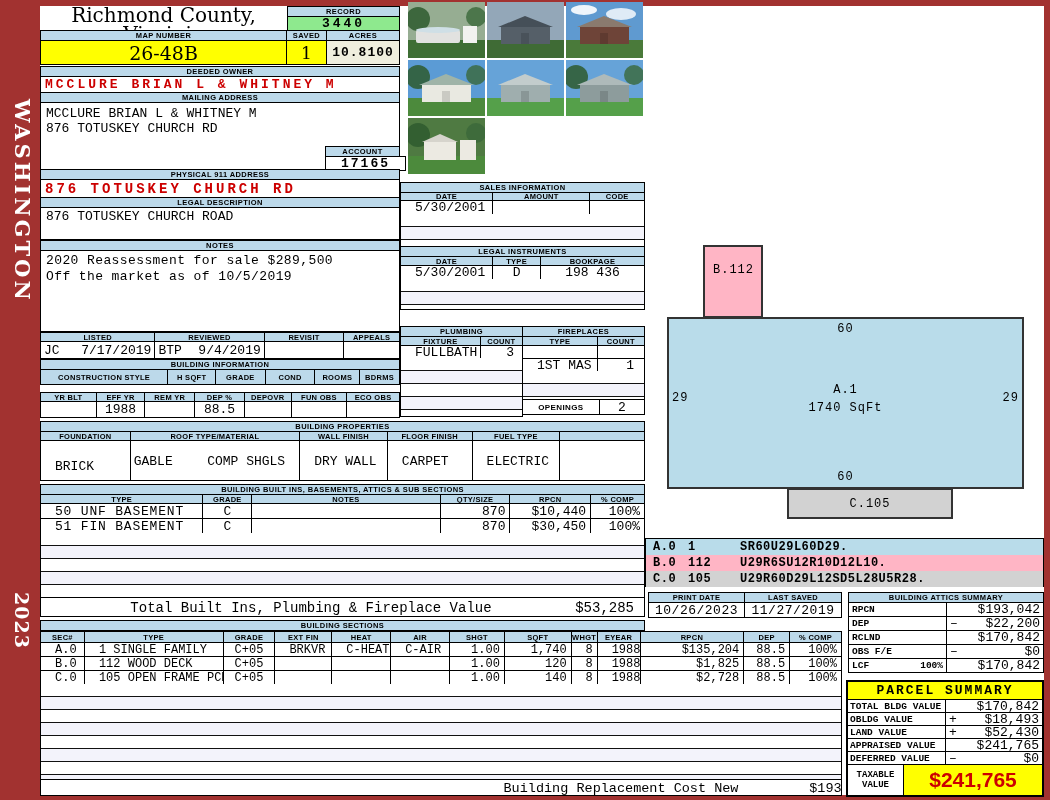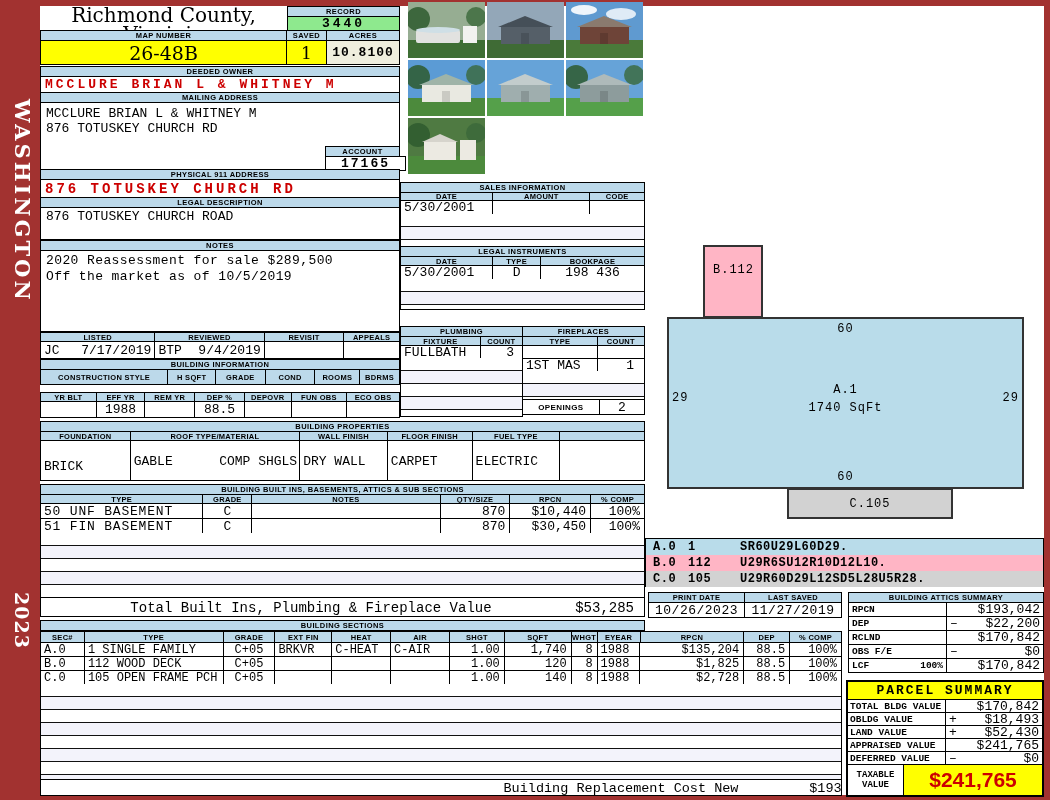--- a/index.html
+++ b/index.html
@@ -17,21 +17,21 @@
        display:flex;align-items:center;justify-content:center;overflow:hidden}
   .wbox{position:absolute;background:#fff;border:1px solid #000;overflow:hidden}
   .fr{position:absolute;display:flex;background:#fff;border:1px solid #000}
   .fr>div{display:flex;align-items:center;border-right:1px solid #000;overflow:hidden;white-space:nowrap;height:100%}
   .fr>div:last-child{border-right:none}
   .hdr-row>div{background:var(--header-blue);font:bold 7.5px "Liberation Sans",sans-serif;letter-spacing:.3px;justify-content:center}
   .v{font:13px "Liberation Mono",monospace}
   .v12{font:12px "Liberation Mono",monospace}
   .vb{font-weight:normal}
   .red{color:var(--value-red)}
-  .jl{justify-content:flex-start;padding-left:3px}
+  .jl{justify-content:flex-start;padding-left:14px}
   .jc{justify-content:center}
   .jr{justify-content:flex-end;padding-right:4px}
   .pre{white-space:pre}
   .split{justify-content:space-between;padding:0 3px}
   .top{align-items:flex-start;padding-top:2px}
   .stripes{position:absolute;border:1px solid #000;border-top:none;
     background:repeating-linear-gradient(180deg,#fff 0,#fff 12px,#111 12px,#111 13px,
       var(--stripe-lavender) 13px,var(--stripe-lavender) 25px,#111 25px,#111 26px);}
   .vtext{writing-mode:vertical-rl;color:#fff;font-family:"DejaVu Serif",serif;font-weight:bold;text-align:center}
   .sk{position:absolute;border:2px solid #333;overflow:visible}
@@ -146,21 +146,21 @@
 <div class="fr hdr-row" style="left:40px;top:431px;width:605px;height:10px">
   <div style="width:90px">FOUNDATION</div>
   <div style="width:170px">ROOF TYPE/MATERIAL</div>
   <div style="width:88px">WALL FINISH</div>
   <div style="width:85px">FLOOR FINISH</div>
   <div style="width:88px">FUEL TYPE</div>
   <div style="width:84px"></div>
 </div>
 <div class="fr v" style="left:40px;top:440px;width:605px;height:41px">
   <div class="jl" style="width:90px;align-items:flex-start;padding-top:18px">BRICK</div>
-  <div class="top" style="width:170px;justify-content:space-between;padding-left:3px;padding-right:2px">
+  <div class="top" style="width:170px;justify-content:space-between;padding-left:3px;padding-right:14px">
     <span>GABLE</span>
     <span>COMP SHGLS</span>
   </div>
   <div class="jl top" style="width:88px">DRY WALL</div>
   <div class="jl top" style="width:85px">CARPET</div>
   <div class="jl top" style="width:88px">ELECTRIC</div>
   <div style="width:84px"></div>
 </div>
 
 <div class="bar" style="left:40px;top:484px;width:605px;height:11px">BUILDING BUILT INS, BASEMENTS, ATTICS &amp; SUB SECTIONS</div>

